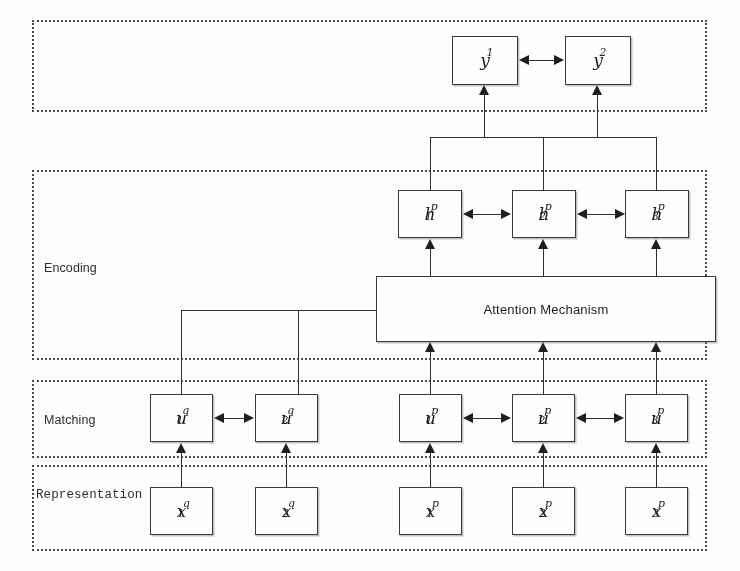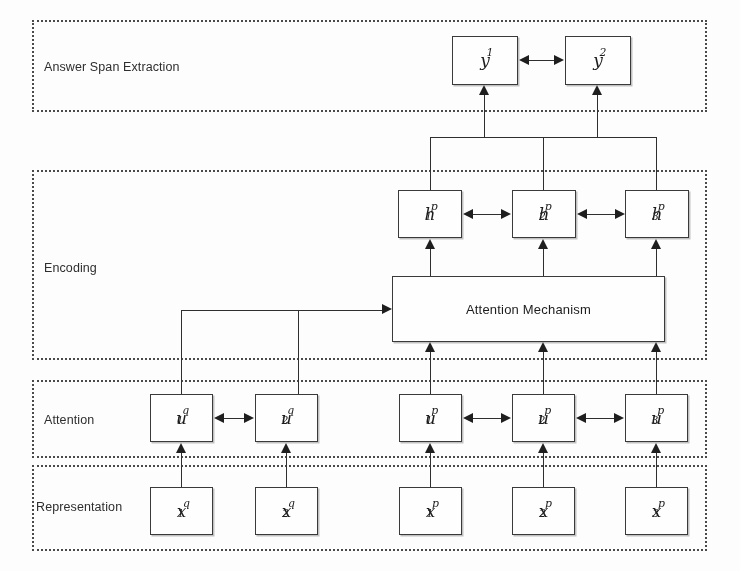--- a/index.html
+++ b/index.html
@@ -116,24 +116,23 @@
 </head>
 <body>
 
 <div id="canvas">
 
   <div class="layer" style="left:32px; top:20px; width:675px; height:92px;"></div>
   <div class="layer" style="left:32px; top:170px; width:675px; height:190px;"></div>
   <div class="layer" style="left:32px; top:380px; width:675px; height:78px;"></div>
   <div class="layer" style="left:32px; top:465px; width:675px; height:86px;"></div>
 
-  <div class="layer-label" style="left:44px; top:60px;">Answer Span Extraction</div>
   <div class="layer-label" style="left:44px; top:261px;">Encoding</div>
-  <div class="layer-label" style="left:44px; top:413px;">Attention</div>
-  <div class="layer-label" style="left:36px; top:500px;">Representation</div>
+  <div class="layer-label" style="left:44px; top:413px;">Matching</div>
+  <div class="layer-label" style="left:36px; top:488px;font-family:Liberation Mono, monospace;">Representation</div>
 
   <div class="vline" style="left:181px; top:452px; height:35px;"></div>
   <div class="arrow-up" style="left:176px; top:443px;"></div>
   <div class="vline" style="left:286px; top:452px; height:35px;"></div>
   <div class="arrow-up" style="left:281px; top:443px;"></div>
   <div class="vline" style="left:430px; top:452px; height:35px;"></div>
   <div class="arrow-up" style="left:425px; top:443px;"></div>
   <div class="vline" style="left:543px; top:452px; height:35px;"></div>
   <div class="arrow-up" style="left:538px; top:443px;"></div>
   <div class="vline" style="left:656px; top:452px; height:35px;"></div>
@@ -211,21 +210,21 @@
     <span class="lbl">
       <span>h</span><span class="sub">2</span><span class="sup">p</span>
     </span>
   </div>
   <div class="node" style="left:625px; top:190px; width:64px; height:48px;">
     <span class="lbl">
       <span>h</span><span class="sub">3</span><span class="sup">p</span>
     </span>
   </div>
 
-  <div class="wide-node" style="left:392px; top:276px; width:273px; height:66px;">
+  <div class="wide-node" style="left:376px; top:276px; width:340px; height:66px;">
     <span>Attention Mechanism</span>
   </div>
 
   <div class="node" style="left:150px; top:394px; width:63px; height:48px;">
     <span class="lbl">
       <span>u</span><span class="sub">1</span><span class="sup">q</span>
     </span>
   </div>
   <div class="node" style="left:255px; top:394px; width:63px; height:48px;">
     <span class="lbl">

